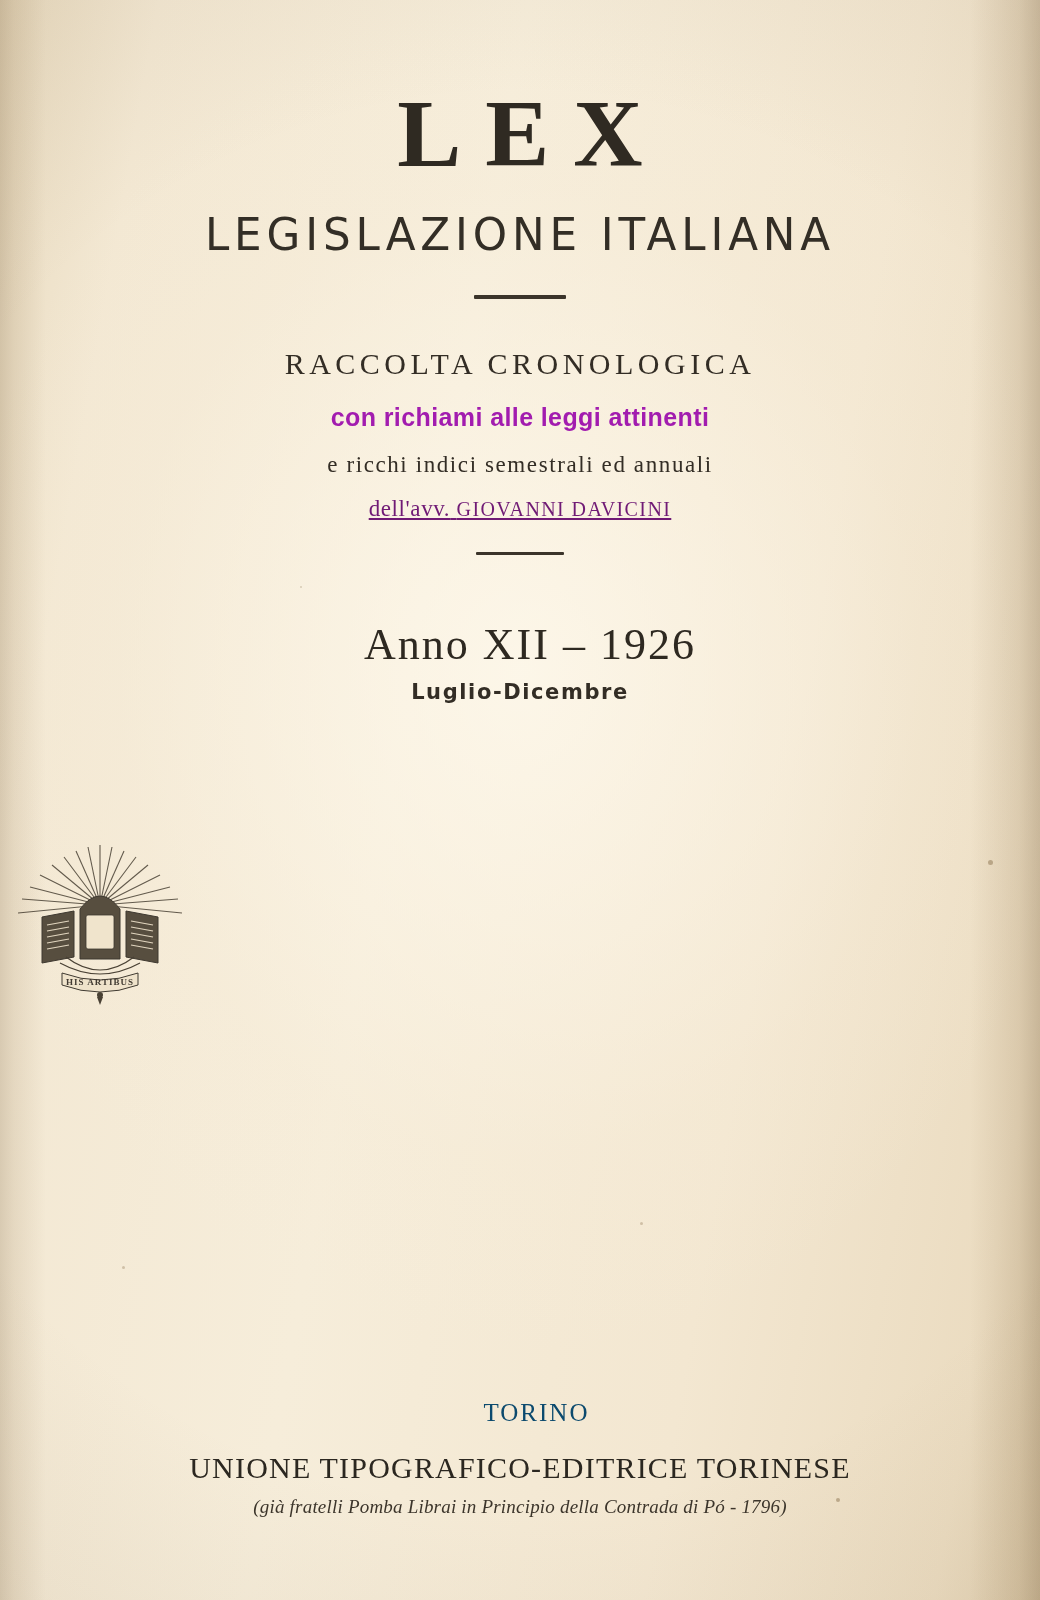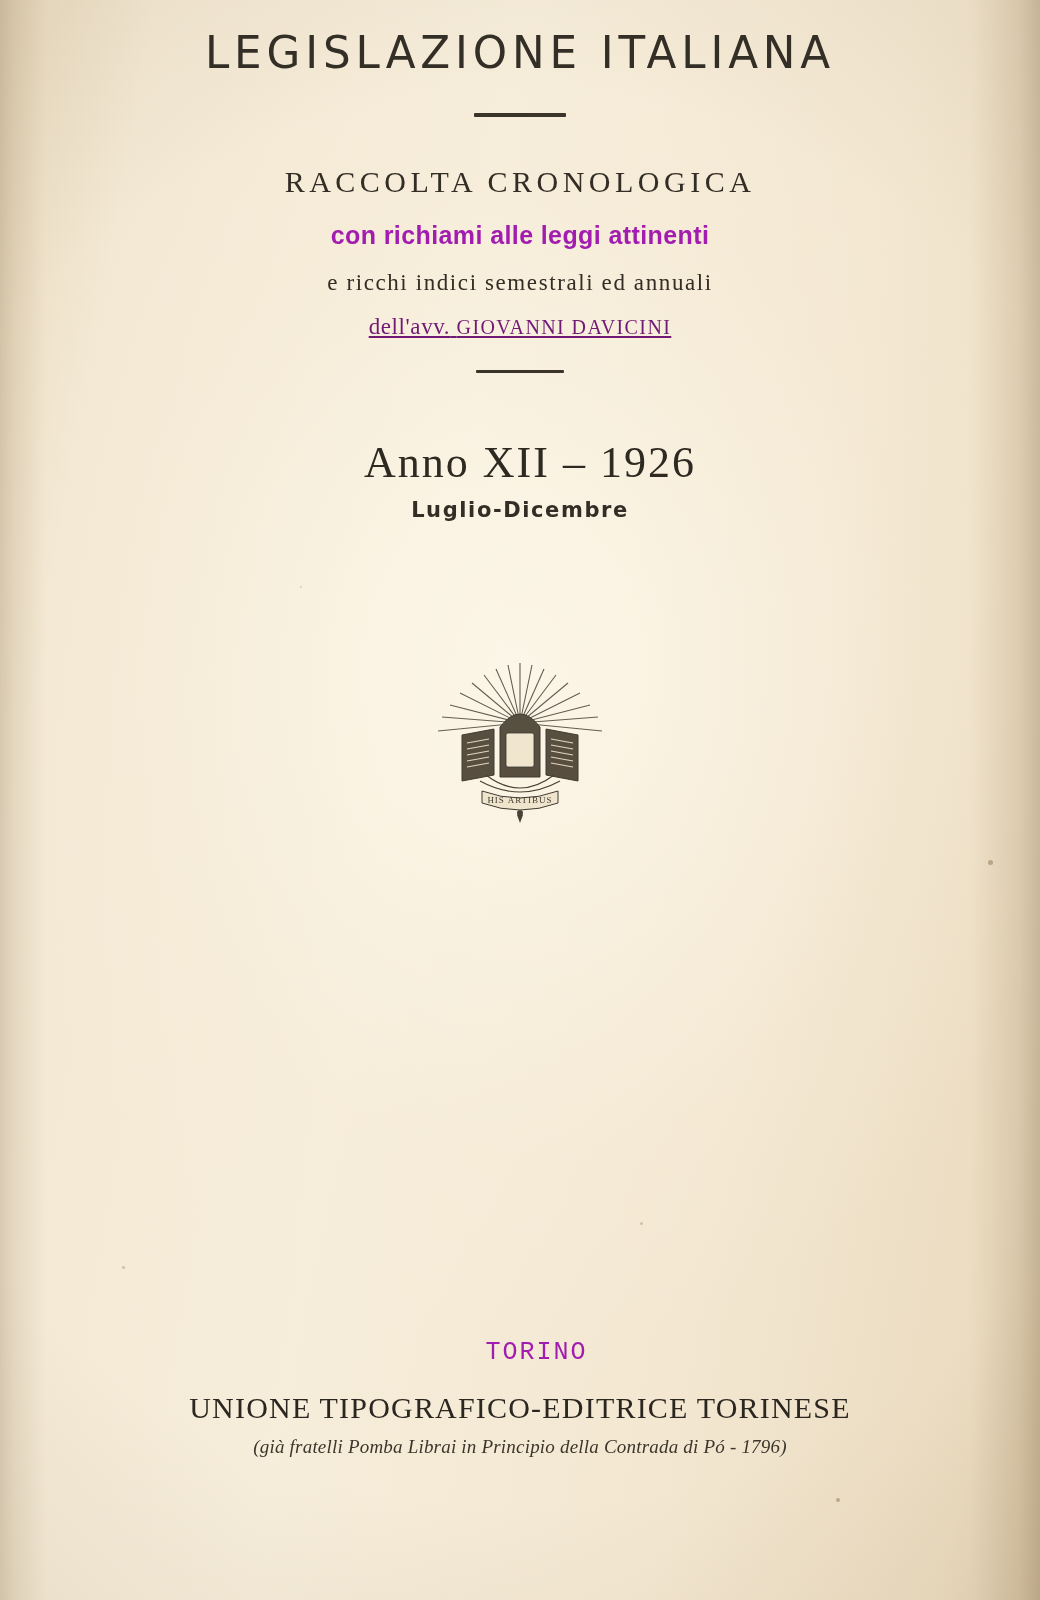--- a/index.html
+++ b/index.html
@@ -145,40 +145,40 @@
     font-family: "DejaVu Sans", sans-serif;
     text-align: center;
   }
 
   
   .emblem-wrap {
     margin-top: 132px;
     height: 180px;
     display: flex;
     align-items: center;
-    justify-content: center;
+    font-weight: bold;
   }
   .emblem {
     width: 200px;
     height: 175px;
     opacity: 0.92;
   }
 
   
   .imprint {
     position: absolute;
     left: 0;
     right: 0;
     bottom: 168px;
   }
   .imprint-city {
     font-size: 25px;
     letter-spacing: 2px;
-    color: #a21caf;
-    font-family: Liberation Mono, monospace;
+    color: #0c4a6e;
+    font-family: Liberation Serif, serif;
     padding-left: 33px;
   }
   .imprint-house {
     margin-top: 24px;
     font-size: 30px;
     letter-spacing: 1.2px;
     color: #2b2720;
     font-family: "Liberation Serif", serif;
   }
   .imprint-note {
@@ -202,20 +202,21 @@
 </style>
 </head>
 <body>
 
 <div class="page"></div>
 <div class="edge-shadow"></div>
 <div class="edge-shadow-left"></div>
 
 <div class="content">
 
+  <div class="title-lex">LEX</div>
 
   <div class="subtitle-main">LEGISLAZIONE ITALIANA</div>
 
   <div class="rule-short"></div>
 
   <div class="raccolta">RACCOLTA CRONOLOGICA</div>
 
   <div class="line-richiami">con richiami alle leggi attinenti</div>
 
   <div class="line-indici">e ricchi indici semestrali ed annuali</div>

